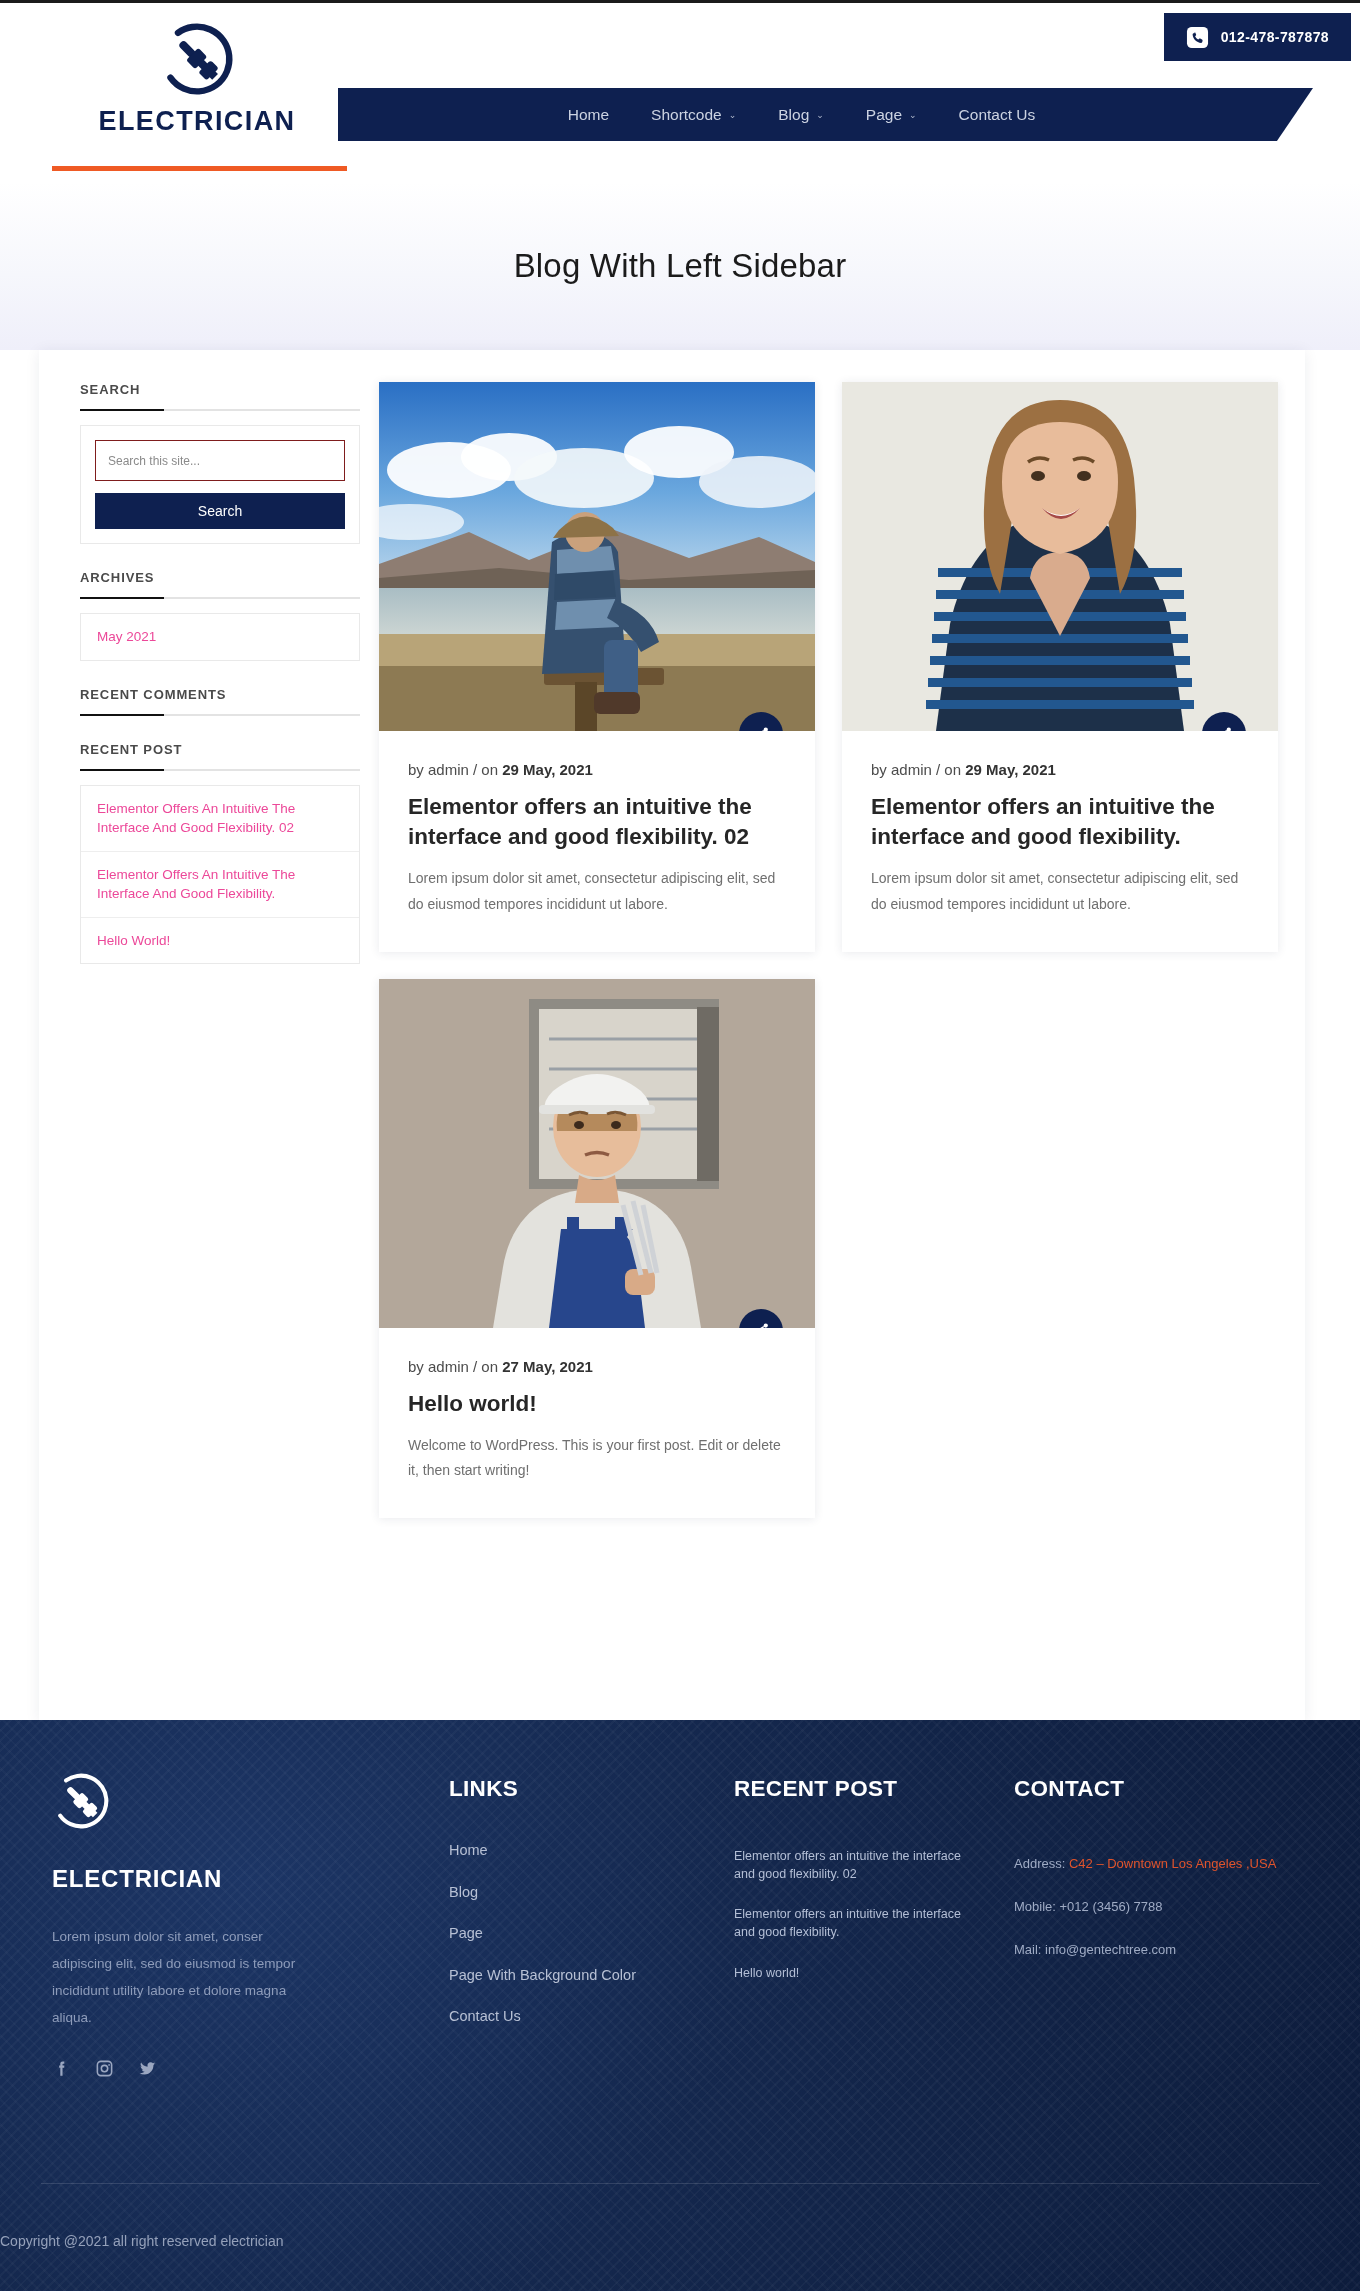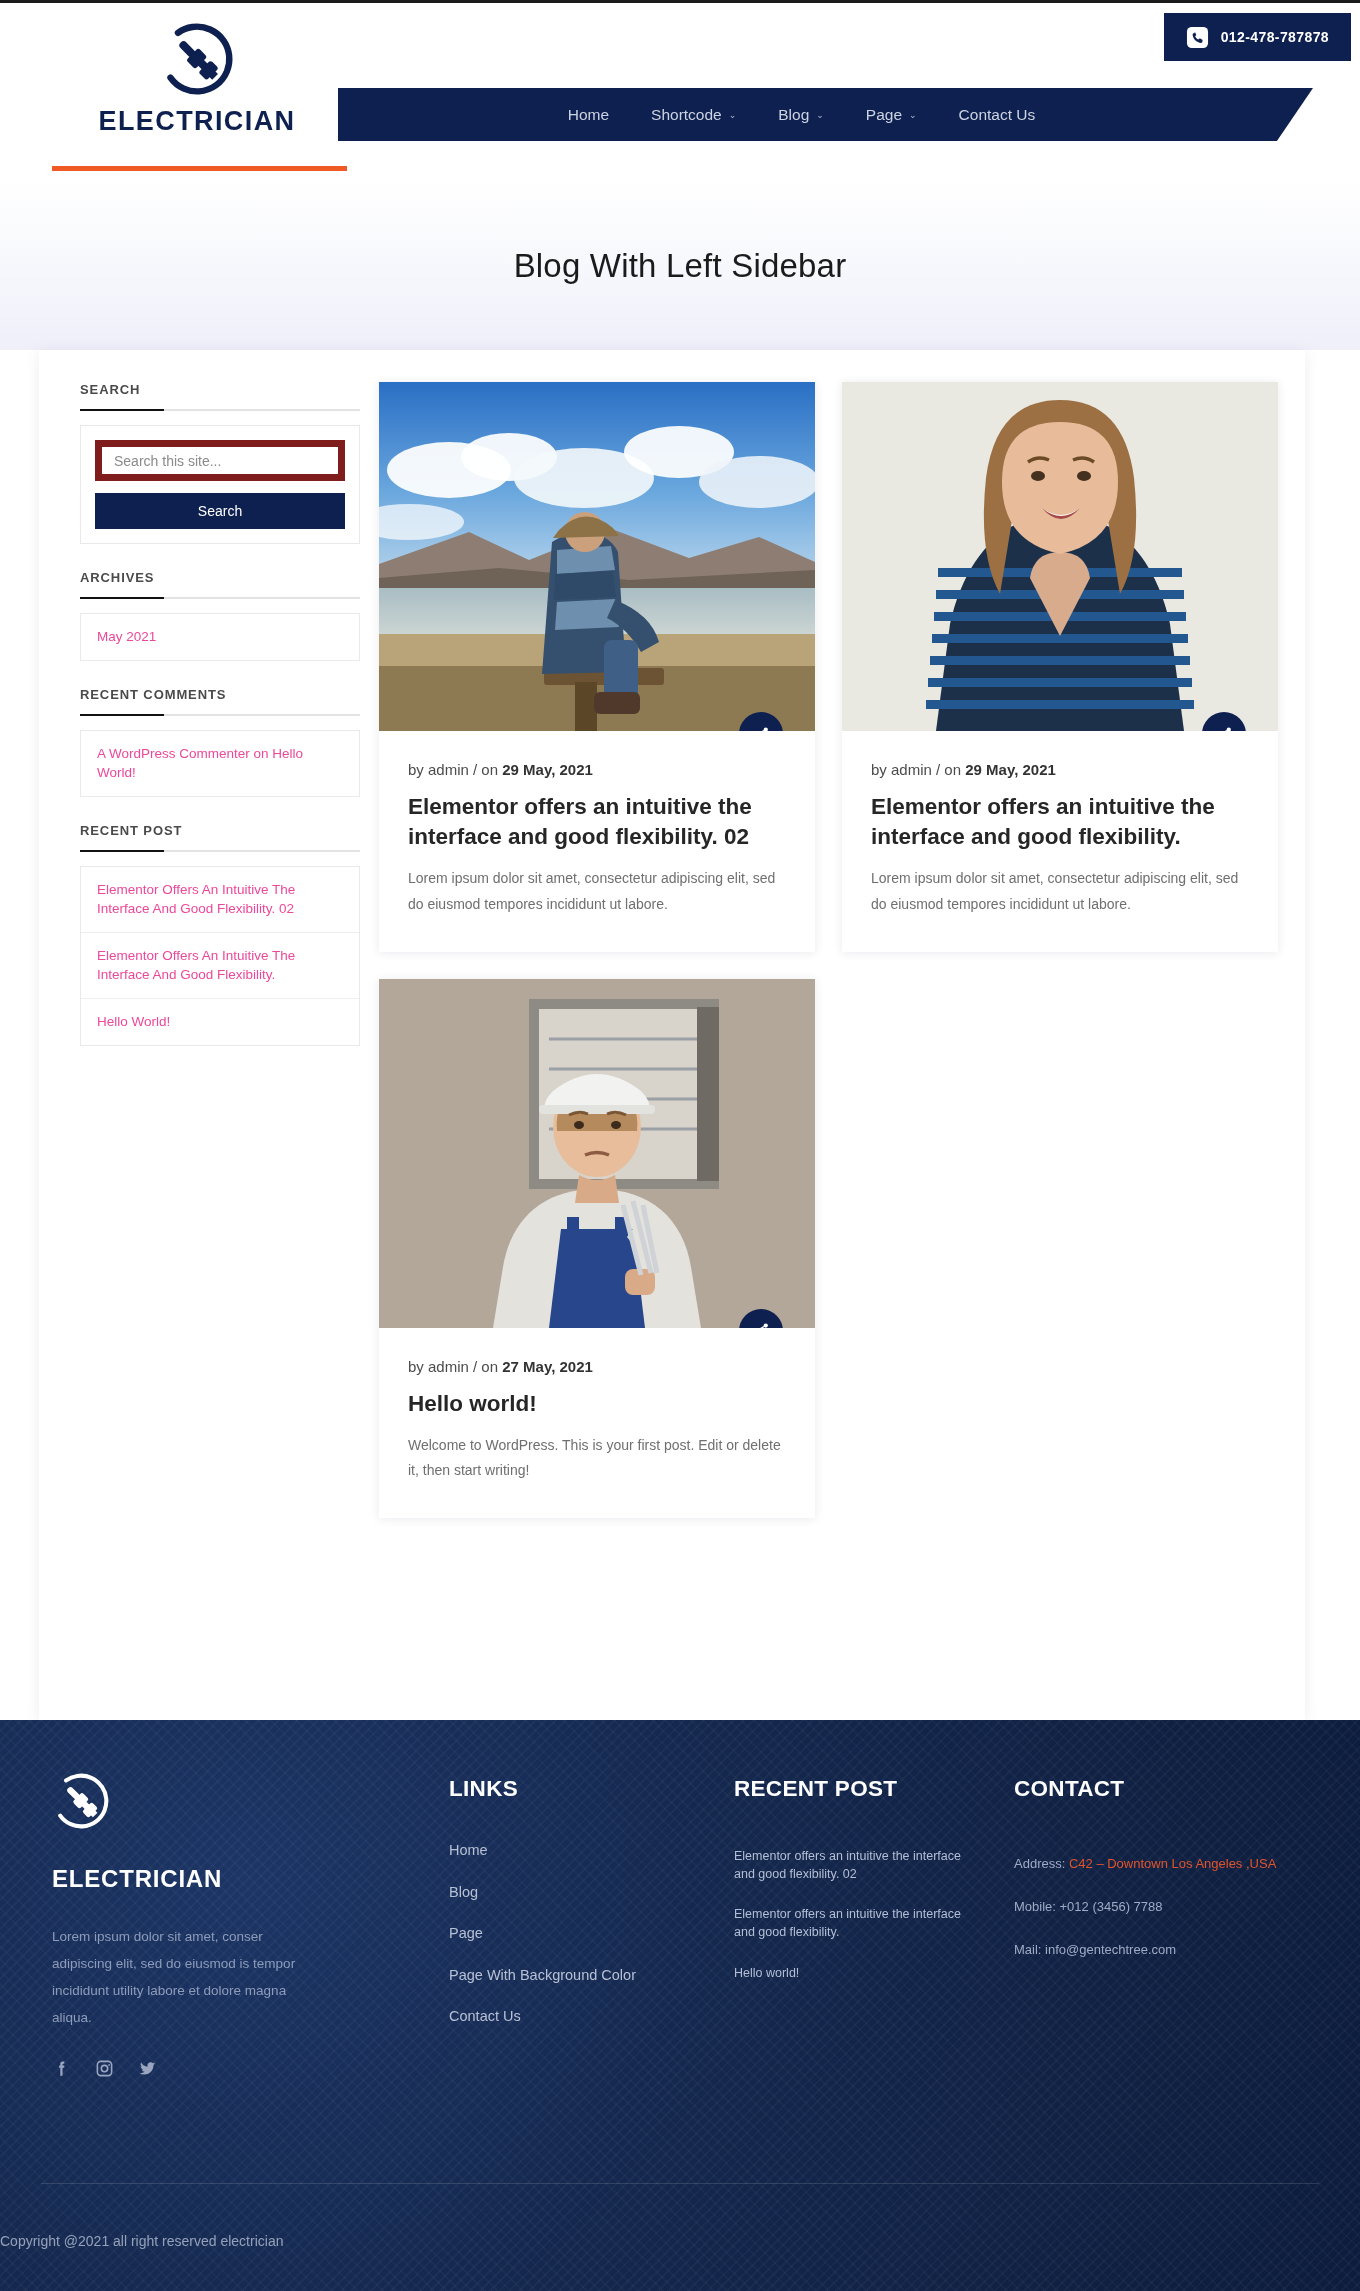--- a/index.html
+++ b/index.html
@@ -100,22 +100,22 @@
     font-size: 13px; font-weight: bold; color: #4a4a4a;
     letter-spacing: .9px; padding-bottom: 12px;
   }
   .wt-rule { position: relative; height: 2px; background: #e3e3e3; margin-bottom: 14px; }
   .wt-rule::before {
     content:""; position: absolute; left:0; top:0; width: 84px; height: 2px; background: #111;
   }
   .box { border: 1px solid #e9e9e9; }
   .search-box { padding: 14px; }
   .search-input {
-    width: 100%; height: 41px; border: 7px solid #7f1d1d; background: #fff;
-    padding: 12px 12px; font-size: 14px; color: #6d6d6d;
+    width: 100%; height: 41px; border: 1px solid #7f1d1d; background: #fff;
+    padding: 12px 12px; font-size: 12px; color: #6d6d6d;
     font-family: "Liberation Sans", sans-serif;
   }
   .search-input::placeholder { color: #8a8a8a; }
   .search-btn {
     margin-top: 12px; width: 100%; height: 36px; background: #0e2050;
     color: #fff; border: none; font-size: 14px; cursor: pointer;
     font-family: "Liberation Sans", sans-serif;
   }
   .list-row {
     padding: 13px 16px; font-size: 13.5px; color: #ec4899; line-height: 1.45;
@@ -274,23 +274,20 @@
         <div class="wt-title">ARCHIVES</div>
         <div class="wt-rule"></div>
         <div class="box">
           <div class="list-row">May 2021</div>
         </div>
       </section>
 
       <section class="wt">
         <div class="wt-title">RECENT COMMENTS</div>
         <div class="wt-rule"></div>
-        <div class="box">
-          <div class="list-row">A WordPress Commenter on Hello World!</div>
-        </div>
       </section>
 
       <section class="wt">
         <div class="wt-title">RECENT POST</div>
         <div class="wt-rule"></div>
         <div class="box">
           <div class="list-row">Elementor Offers An Intuitive The Interface And Good Flexibility. 02</div>
           <div class="list-row">Elementor Offers An Intuitive The Interface And Good Flexibility.</div>
           <div class="list-row">Hello World!</div>
         </div>

